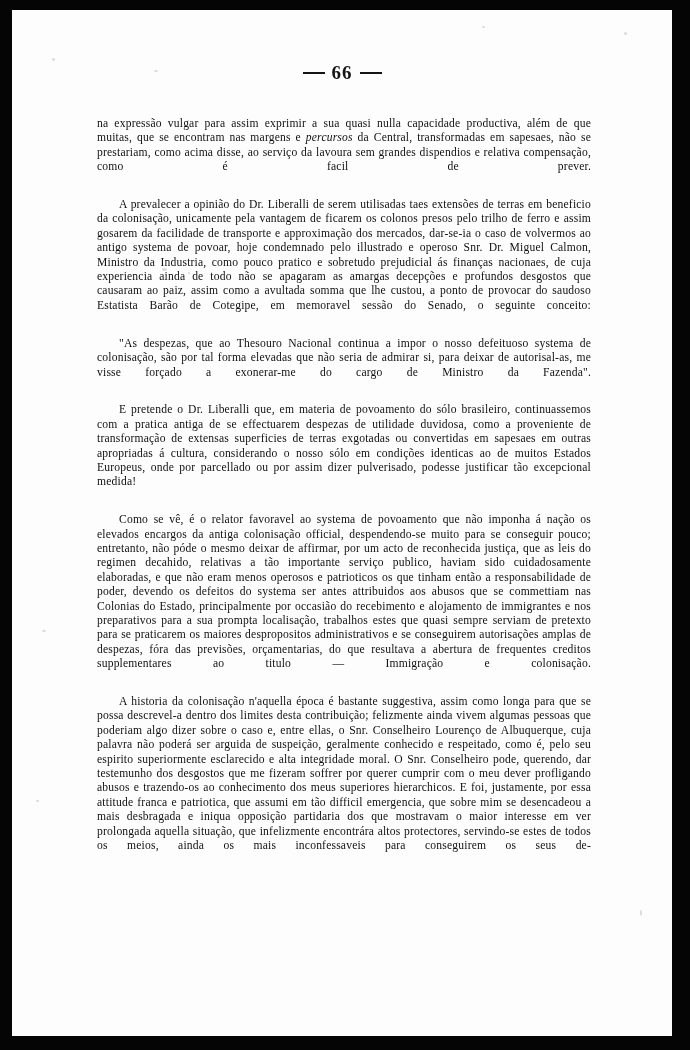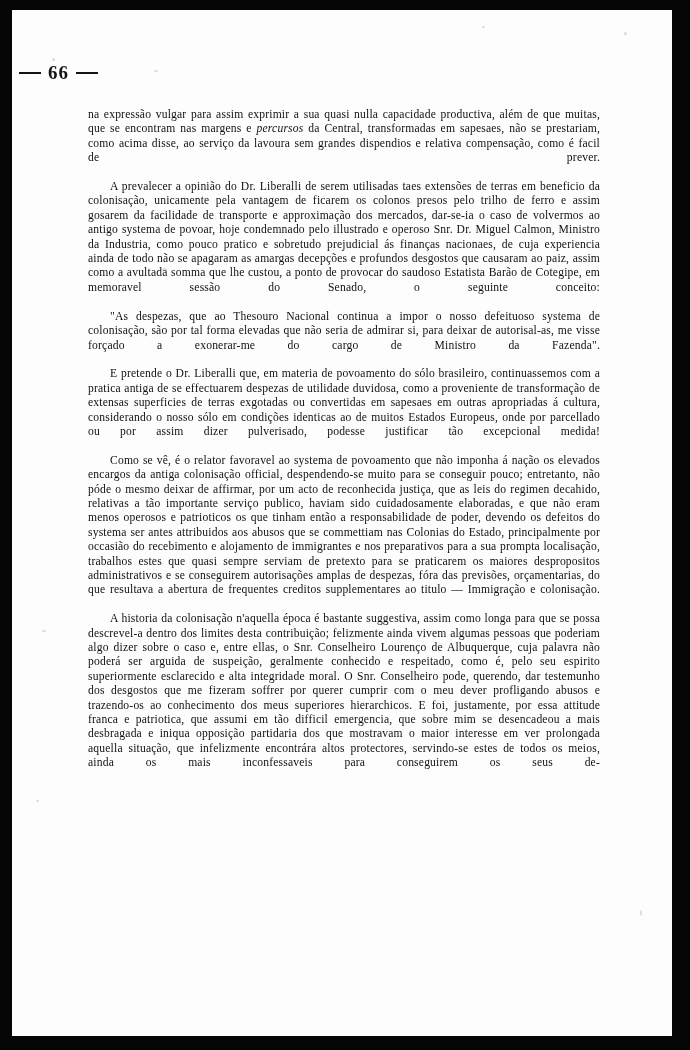--- a/index.html
+++ b/index.html
@@ -48,20 +48,21 @@
     background: #b9b9b9;
     border-radius: 50%;
   }
 
   
   #page-header {
     position: absolute;
     left: 0;
     top: 52px;
     width: 660px;
+    text-align: center;
     font-family: "Liberation Serif", serif;
     font-size: 19px;
     font-weight: bold;
     letter-spacing: 1px;
     color: #141414;
   }
   #page-header .rule {
     display: inline-block;
     width: 22px;
     height: 2px;
@@ -72,21 +73,21 @@
 
   
   #text-column {
     position: absolute;
     left: 76px;
     top: 98px;
     width: 512px;
   }
 
   .para {
-    margin: 0;
+    margin: 9px;
     text-align: justify;
     text-justify: inter-word;
     font-family: "Liberation Serif", serif;
     font-size: 11.6px;
     line-height: 14.4px;
     color: #101010;
     text-indent: 22px;
     letter-spacing: 0.18px;
     word-spacing: 0.4px;
     -webkit-font-smoothing: none;

